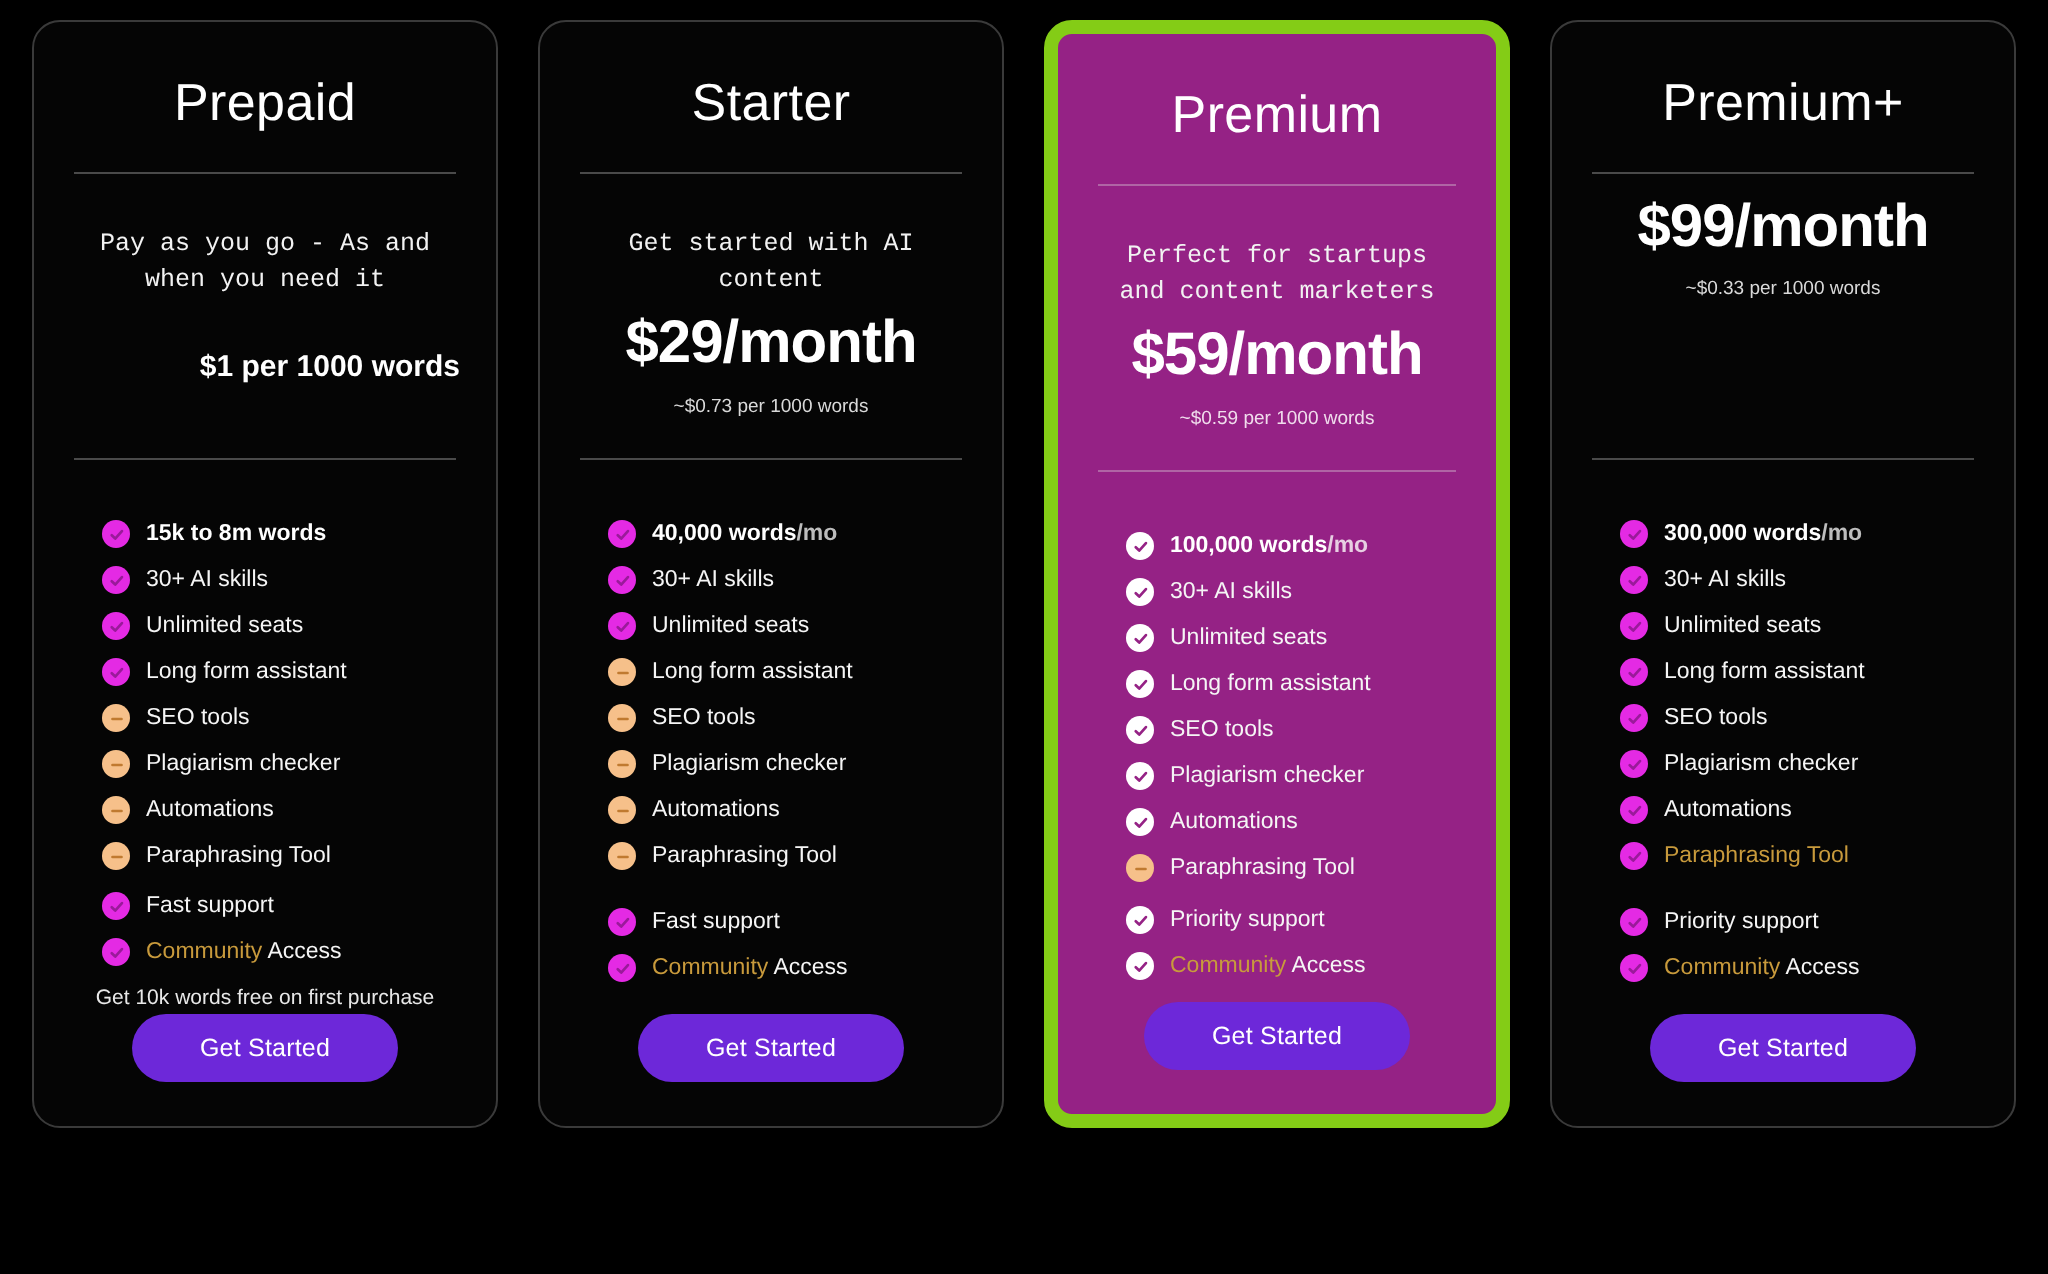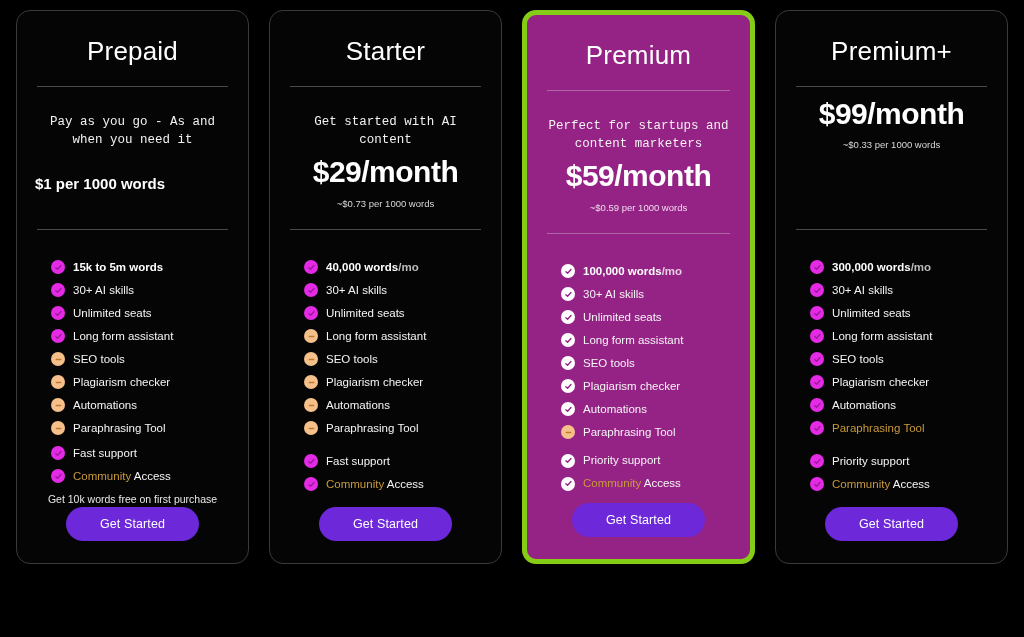--- a/index.html
+++ b/index.html
@@ -32,21 +32,21 @@
     border: 1px solid #3a3a3a;
     background: #050505;
     padding: 20px 18px 18px 18px;
     display: flex;
     flex-direction: column;
     position: relative;
   }
 
   .card.featured {
     background: #952285;
-    border: 5px solid #84cc16;
+    border: 7px solid #84cc16;
   }
 
   .plan-title {
     text-align: center;
     color: #ffffff;
     font-size: 26px;
     font-weight: 400;
     letter-spacing: 0.2px;
     margin: 6px 0 0 0;
     line-height: 1.1;
@@ -84,21 +84,21 @@
   .price-sub {
     text-align: center;
     color: #d9d9d9;
     font-size: 9.5px;
     margin-top: 8px;
     line-height: 1.2;
   }
   .card.featured .price-sub { color: #f0dcec; }
 
   .prepaid-price {
-    text-align: left;
+    text-align: right;
     color: #ffffff;
     font-size: 15px;
     font-weight: bold;
     margin-top: 26px;
   }
 
   .header-block {
     min-height: 178px;
     display: flex;
     flex-direction: column;
@@ -189,21 +189,21 @@
         <div class="prepaid-price">$1 per 1000 words</div>
       </div>
       <div class="divider" style="margin-bottom:30px"></div>
       <ul class="features">
         <li class="feature">
           <span class="badge check">
             <svg width="9" height="9" viewBox="0 0 12 12" aria-hidden="true">
               <path d="M2.5 6.2 L4.8 8.4 L9.3 3.4" fill="none" stroke="#9a1a9a" stroke-width="1.8" stroke-linecap="round" stroke-linejoin="round"></path>
             </svg>
           </span>
-          <span class="feature-label"><b>15k to 5m words</b></span>
+          <span class="feature-label"><b>15k to 8m words</b></span>
         </li>
         <li class="feature">
           <span class="badge check">
             <svg width="9" height="9" viewBox="0 0 12 12" aria-hidden="true">
               <path d="M2.5 6.2 L4.8 8.4 L9.3 3.4" fill="none" stroke="#9a1a9a" stroke-width="1.8" stroke-linecap="round" stroke-linejoin="round"></path>
             </svg>
           </span>
           <span class="feature-label">30+ AI skills</span>
         </li>
         <li class="feature">

